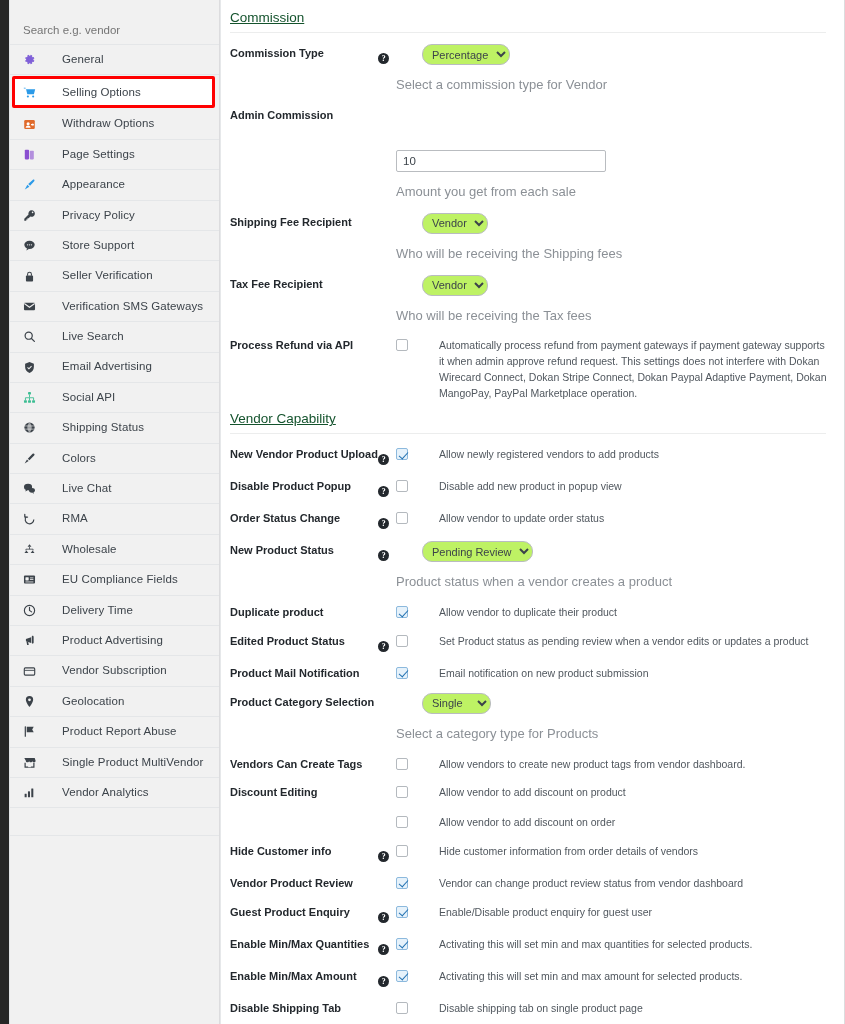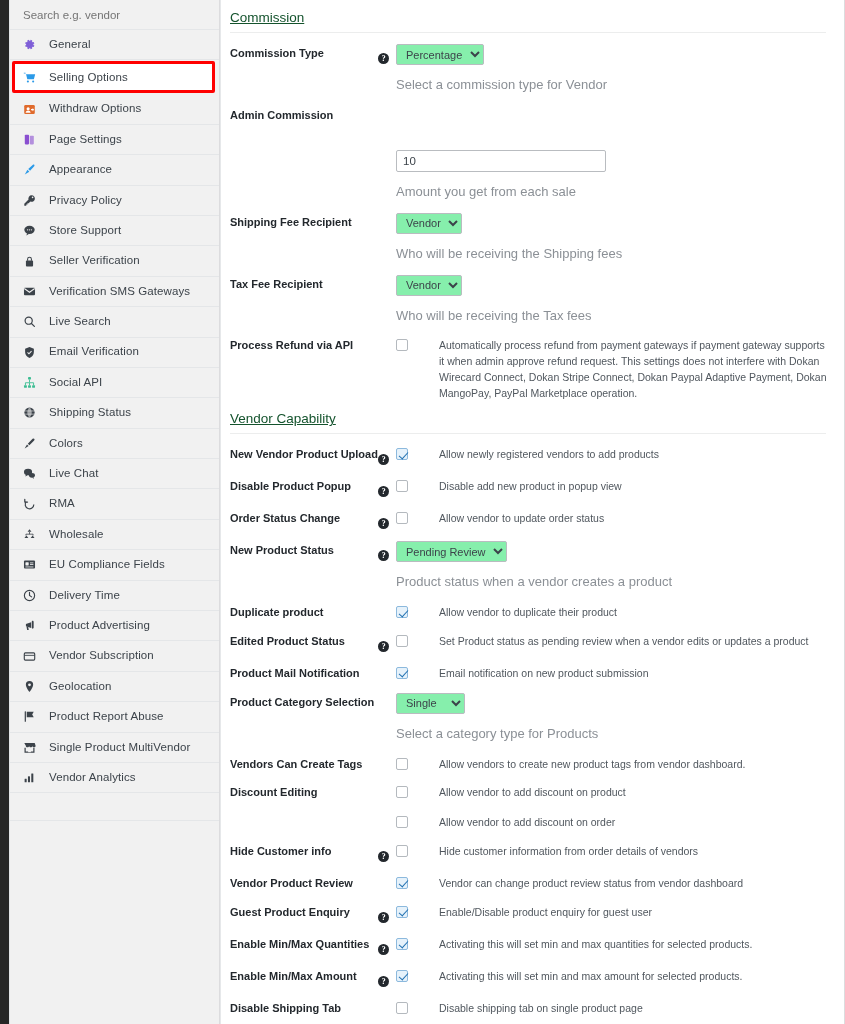--- a/index.html
+++ b/index.html
@@ -29,21 +29,21 @@
     display: flex;
     background: #f1f1f1;
   }
   
   .sidebar {
     width: 211px;
     flex: 0 0 211px;
     background: #f1f1f1;
     border-right: 1px solid #dcdcde;
     border-left: 1px solid #e2e4e7;
-    padding-top: 0;
+    padding-top: 15px;
   }
   .search-row {
     height: 30px;
     display: flex; align-items: center;
     padding: 0 0 0 13px;
     border-bottom: 1px solid #e4e6e8;
     background: #f1f1f1;
   }
   .search-input {
     border: none; outline: none; background: transparent;
@@ -59,21 +59,21 @@
     font-size: 11.5px;
     color: #3c434a;
     position: relative;
     cursor: pointer;
   }
   .nav-item .nav-ico {
     width: 17px; flex: 0 0 17px;
     display: flex; align-items: center; justify-content: flex-start;
     margin-right: 9px;
   }
-  .nav-item .nav-label { line-height: 1; letter-spacing: .1px; }
+  .nav-item .nav-label { line-height: 1; letter-spacing: .1px; margin-left: 13px; }
   .nav-item.selected {
     background: #ffffff;
     border: 3px solid #ff0000;
     border-radius: 2px;
     height: 32px;
     margin: 1px 4px 1px 2px;
     padding-left: 8px;
   }
   .spacer-row { height: 28px; border-bottom: 1px solid #e4e6e8; background:#f1f1f1;}
   .sidebar-fill { background:#f1f1f1; height: 180px; }
@@ -122,27 +122,28 @@
     color: #fff;
     font-size: 8.5px; font-weight: bold;
     line-height: 11px; text-align: center;
     font-family: "Liberation Serif", serif;
   }
   .field-ctrl { flex: 1 1 auto; padding-top: 0; }
   select.ui-select {
     font-family: "Liberation Sans", sans-serif;
     font-size: 11px;
     color: #3c434a;
-    background: #86efac;
+    background: #bef264;
     border: 1px solid #b9bcc0;
-    border-radius: 2px;
+    border-radius: 10px;
     padding: 2px 4px 2px 5px;
     height: 21px;
     line-height: 15px;
     outline: none;
+    margin-left: 26px;
   }
   select.wide { min-width: 62px; }
   input.ui-text {
     font-family: "Liberation Sans", sans-serif;
     font-size: 11.5px;
     color: #3c434a;
     background: #fff;
     border: 1px solid #b9bcc0;
     border-radius: 2px;
     height: 22px;
@@ -311,21 +312,21 @@
             </span>
             <span class="nav-label">Live Search</span>
           </div>
           <div class="nav-item">
             <span class="nav-ico">
               <svg width="13" height="13" viewBox="0 0 16 16" fill="#3c434a">
                 <path d="M8 1.2L2.6 3.4v4.1c0 3.3 2.3 6.3 5.4 7.3 3.1-1 5.4-4 5.4-7.3V3.4z"></path>
                 <path d="M5.6 7.9l1.7 1.7 3.2-3.3" stroke="#f1f1f1" stroke-width="1.3" fill="none"></path>
               </svg>
             </span>
-            <span class="nav-label">Email Verification</span>
+            <span class="nav-label">Email Advertising</span>
           </div>
           <div class="nav-item">
             <span class="nav-ico">
               <svg width="13" height="13" viewBox="0 0 16 16" fill="#3bbd92">
                 <rect x="6.2" y="1.3" width="3.6" height="3" rx=".5"></rect>
                 <rect x="1.2" y="11.4" width="3.6" height="3" rx=".5"></rect>
                 <rect x="6.2" y="11.4" width="3.6" height="3" rx=".5"></rect>
                 <rect x="11.2" y="11.4" width="3.6" height="3" rx=".5"></rect>
                 <path d="M8 4.3v3.4M3 11.4V8.3h10v3.1M8 8.3v3.1" stroke="#3bbd92" stroke-width="1.1" fill="none"></path>
               </svg>

